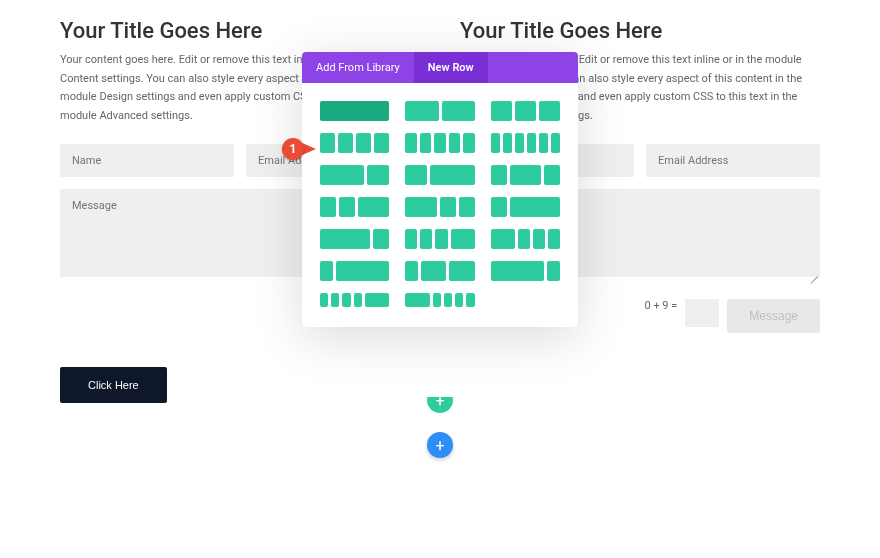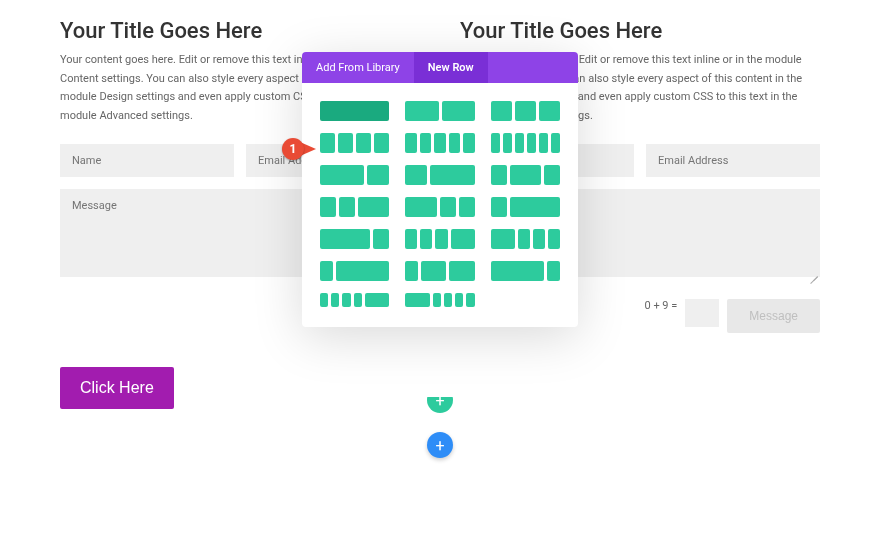--- a/index.html
+++ b/index.html
@@ -13,21 +13,21 @@
 input[type=text], textarea { width: 100%; background: #efefef; border: none; padding: 10px 12px; font-size: 11px; color: #777; font-family: inherit; }
 textarea { height: 88px; margin-top: 12px; resize: none; position: relative; }
 .textarea-wrap { position: relative; }
 .resize-handle { position: absolute; right: 2px; bottom: 2px; width: 10px; height: 10px; }
 .resize-handle::before, .resize-handle::after { content: ""; position: absolute; background: #aaa; height: 1px; }
 .resize-handle::before { width: 10px; bottom: 2px; right: 0; transform: rotate(-45deg); transform-origin: right bottom; }
 .resize-handle::after { width: 6px; bottom: 2px; right: 0; transform: rotate(-45deg); transform-origin: right bottom; }
 .captcha-row { display: flex; align-items: flex-start; justify-content: flex-end; gap: 8px; margin-top: 18px; font-size: 11px; color: #666; }
 .captcha-row .cap-input { width: 34px; height: 28px; background: #efefef; }
 .submit-btn { background: #e8e8e8; color: #bfbfbf; border: none; padding: 10px 22px; font-size: 12px; border-radius: 2px; }
-.click-here { background: #a21caf; color: #fff; border: none; padding: 12px 20px; font-size: 16px; margin-top: 40px; border-radius: 2px; cursor: pointer; }
+.click-here { background: #0f172a; color: #fff; border: none; padding: 12px 28px; font-size: 11px; margin-top: 40px; border-radius: 2px; cursor: pointer; }
 
 
 .modal { position: absolute; top: 52px; left: 302px; width: 276px; background: #fff; border-radius: 4px; box-shadow: 0 10px 50px rgba(0,0,0,0.15); overflow: hidden; }
 .modal-header { background: #6c2eb9; color: #fff; padding: 10px 14px; display: flex; align-items: center; justify-content: space-between; font-size: 13px; font-weight: 600; }
 .modal-close { color: #fff; font-size: 16px; cursor: pointer; line-height: 1; }
 .modal-tabs { background: #8e43e7; display: flex; font-size: 11px; }
 .modal-tab { padding: 9px 14px; color: #fff; cursor: pointer; }
 .modal-tab.active { background: #7a2fd6; font-weight: 600; }
 .layouts { padding: 18px 18px 20px 18px; display: grid; grid-template-columns: repeat(3, 1fr); gap: 12px 16px; }
 .layout { display: flex; gap: 3px; height: 20px; cursor: pointer; }

